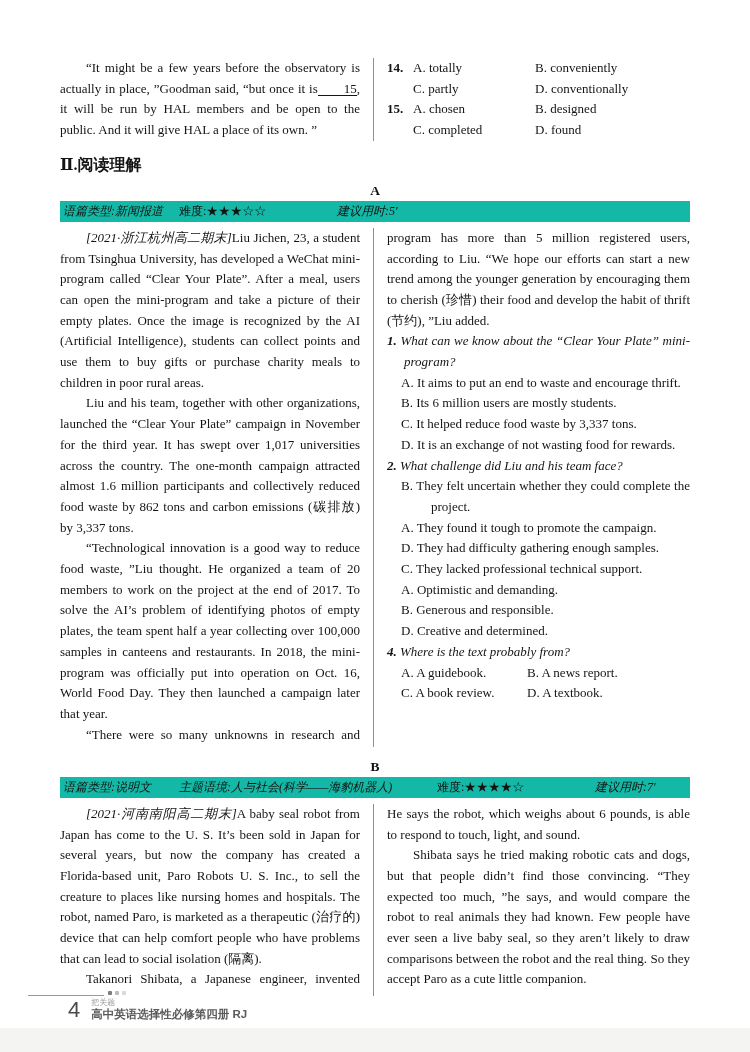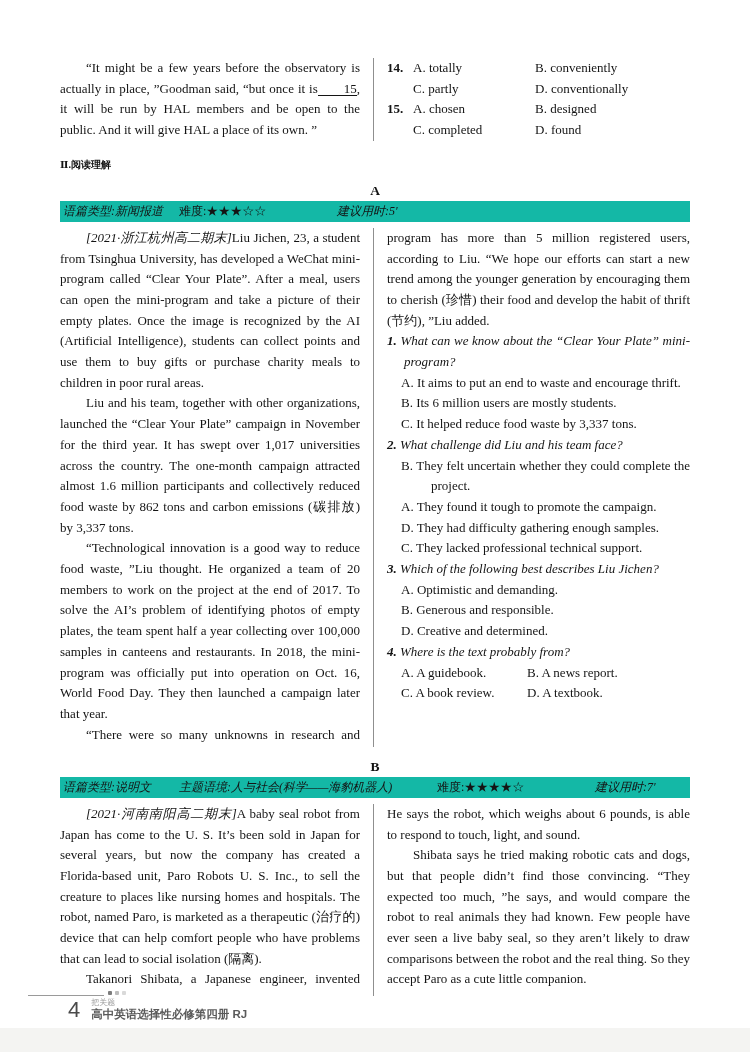--- a/index.html
+++ b/index.html
@@ -26,21 +26,21 @@
     border-bottom: 1px solid #141414; line-height: 13px;
   }
   
   .cloze-grid {
     display: grid;
     grid-template-columns: 26px 122px 1fr;
     line-height: 20.7px;
   }
   .c-num { font-weight: bold; }
   
-  .section-title { font-weight: bold; font-size: 10px; margin: 14px 0 6px 0; line-height: 20px; }
+  .section-title { font-weight: bold; font-size: 16px; margin: 14px 0 6px 0; line-height: 20px; }
   .passage-label { text-align: center; font-weight: bold; font-size: 13.5px; line-height: 19px; }
   .meta-bar {
     display: flex; align-items: center;
     background: #14b8a6; height: 21px;
     font-size: 12px; font-style: italic;
     padding: 0 3px; margin-top: 1px;
     white-space: nowrap;
   }
   .meta-type { width: 116px; }
   .meta-theme { flex: 1; }
@@ -120,32 +120,32 @@
       <p class="para indent">“There were so many unknowns in research and development. For our team members, the biggest challenge was whether we were confident enough to complete it, ”Liu said. They not only achieved their goal, but now, the mini-</p>
     </div>
     <div class="col-right">
       <p class="para">program has more than 5 million registered users, according to Liu. “We hope our efforts can start a new trend among the younger generation by encouraging them to cherish (珍惜) their food and develop the habit of thrift (节约), ”Liu added.</p>
 
       <div class="question">
         <p class="q-stem"><span class="q-num">1.</span> <span>What can we know about the “Clear Your Plate” mini-program?</span></p>
         <p class="q-opt">A. It aims to put an end to waste and encourage thrift.</p>
         <p class="q-opt">B. Its 6 million users are mostly students.</p>
         <p class="q-opt">C. It helped reduce food waste by 3,337 tons.</p>
+        <p class="q-opt">D. It is an exchange of not wasting food for rewards.</p>
       </div>
 
       <div class="question">
         <p class="q-stem"><span class="q-num">2.</span> <span>What challenge did Liu and his team face?</span></p>
         <p class="q-opt">B. They felt uncertain whether they could complete the project.</p>
         <p class="q-opt">A. They found it tough to promote the campaign.</p>
         <p class="q-opt">D. They had difficulty gathering enough samples.</p>
         <p class="q-opt">C. They lacked professional technical support.</p>
       </div>
 
       <div class="question">
-        <p class="q-stem"><span class="q-num">3.</span> <span>Which of the following best describes Liu Jichen?</span></p>
         <p class="q-opt">A. Optimistic and demanding.</p>
         <p class="q-opt">B. Generous and responsible.</p>
         <p class="q-opt">D. Creative and determined.</p>
       </div>
 
       <div class="question">
         <p class="q-stem"><span class="q-num">4.</span> <span>Where is the text probably from?</span></p>
         <div class="q-opt-grid">
           <span>A. A guidebook.</span>
           <span>B. A news report.</span>

